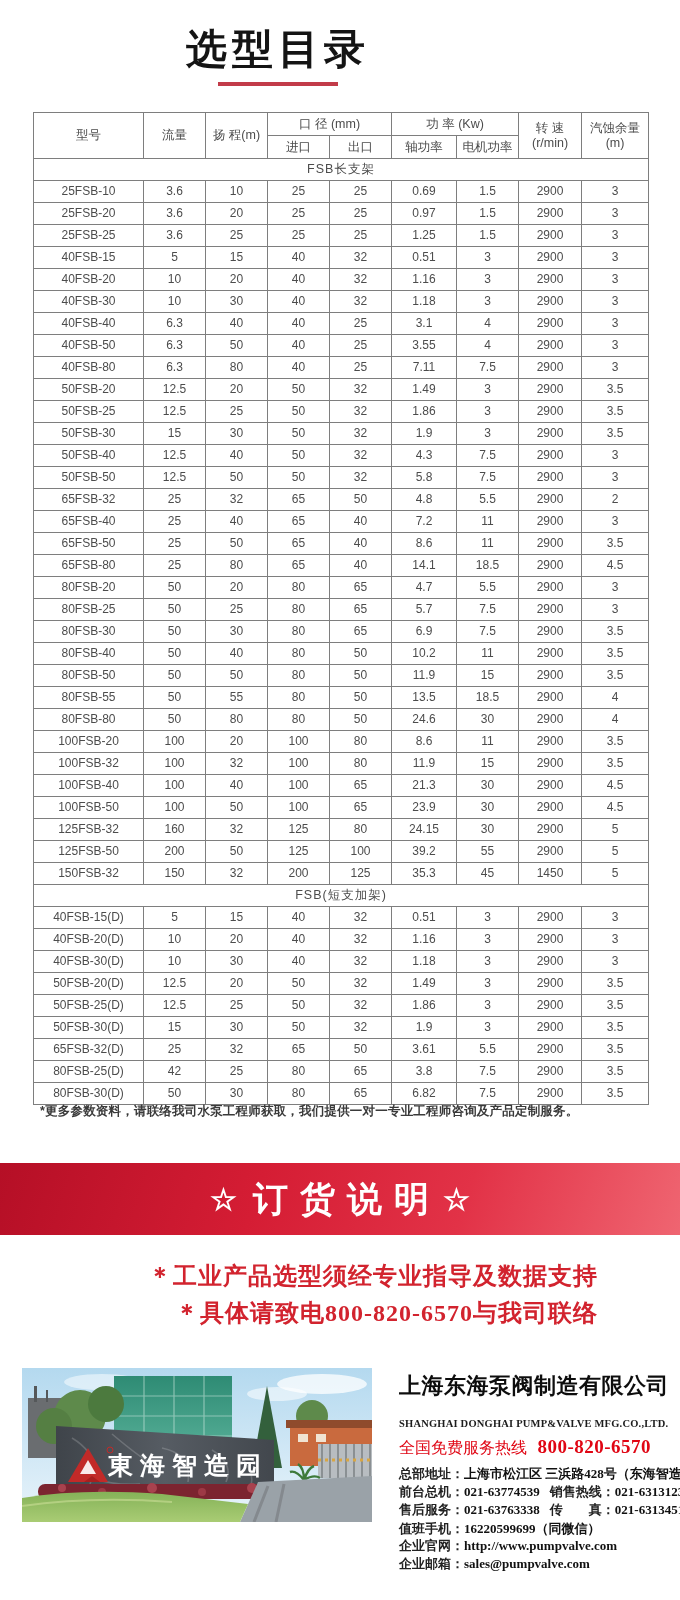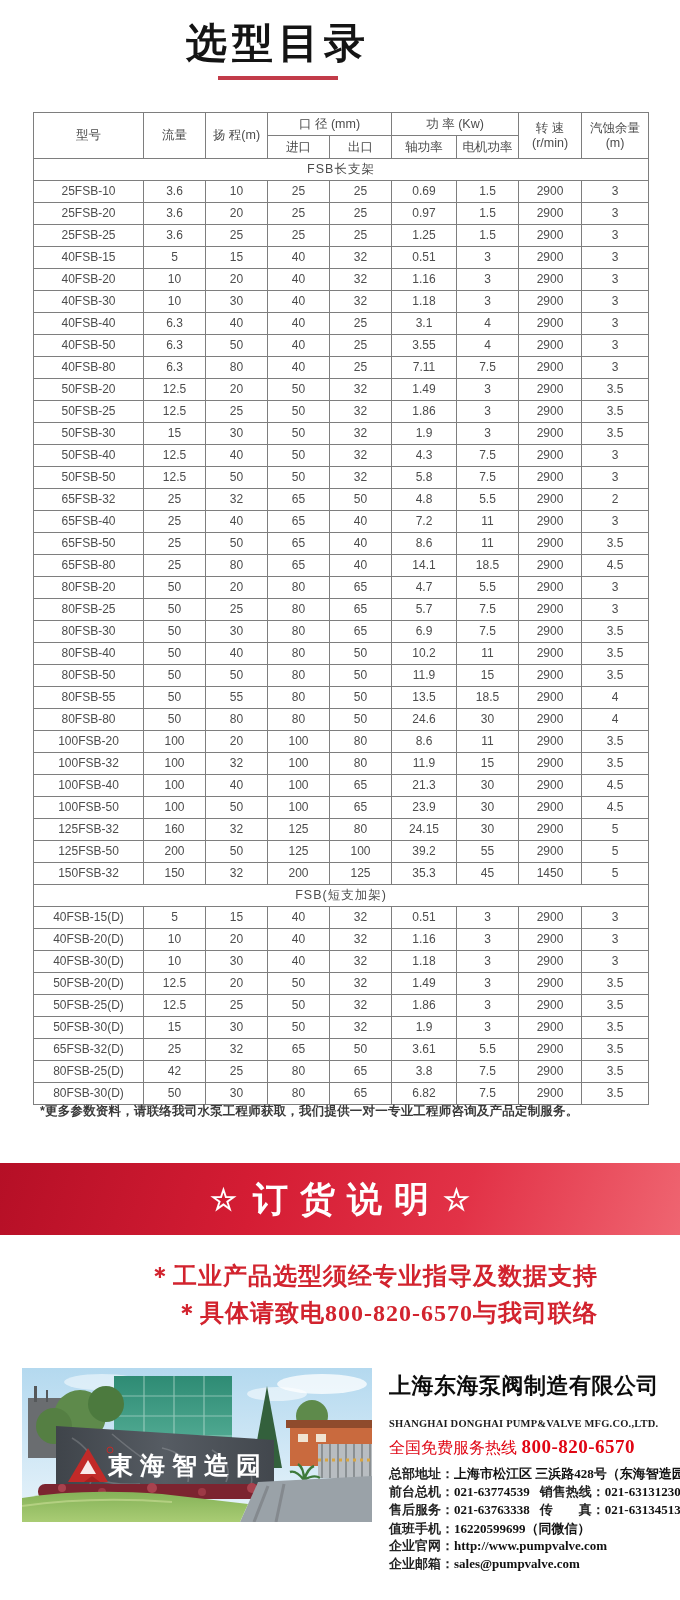--- a/index.html
+++ b/index.html
@@ -3,21 +3,21 @@
 <meta charset="utf-8">
 <style>
   * { margin:0; padding:0; box-sizing:border-box; }
   html,body { background:#ffffff; }
   body {
     width:680px; height:1600px; position:relative; overflow:hidden;
     font-family:"Liberation Sans", sans-serif; color:#333;
   }
 
   
-  .title-block { position:absolute; top:6px; left:0; width:556px; text-align:center; }
+  .title-block { position:absolute; top:12px; left:0; width:556px; text-align:center; }
   .page-title {
     margin-top:13px; font-size:41px; font-weight:bold; color:#141414;
     letter-spacing:5px; line-height:1.2;
   }
   .title-underline {
     width:120px; height:4px; background:#c23b49; margin:8px auto 0;
   }
 
   
   .table-wrap { position:absolute; left:33px; top:100px; width:615px;margin-top:12px; }
@@ -58,34 +58,34 @@
     position:absolute; left:0; top:1258px; width:598px; text-align:right;
     color:#d2232e; font-family:"Liberation Serif", serif; font-weight:bold;
   }
   .notice-line { font-size:24px; line-height:37px; letter-spacing:1px; }
 
   
   .factory-photo {
     position:absolute; left:22px; top:1368px; width:350px; height:154px;
     display:block;
   }
-  .company { position:absolute; left:389px; top:1371px; width:278px; }
+  .company { position:absolute; left:399px; top:1371px; width:278px; }
   .company-name {
     font-size:22px; font-weight:bold; color:#0d0d0d; white-space:nowrap;
     letter-spacing:0.5px;
   }
   .company-en {
     margin-top:17px; font-family:"Liberation Serif", serif; font-weight:bold;
     font-size:10.5px; color:#1c1c1c; white-space:nowrap; letter-spacing:0.2px;
   }
   .hotline { margin-top:7px; white-space:nowrap; }
   .hotline .h-label { color:#e00614; font-size:16px; font-weight:normal;margin-top:36px; }
   .hotline .h-number {
     color:#e00614; font-size:19px; font-weight:bold;
-    font-family:"Liberation Serif", serif; letter-spacing:0.5px;
+    font-family:"Liberation Serif", serif; margin-left:6px; letter-spacing:0.5px;
   }
   .contact-lines { margin-top:6px; }
   .c-line {
     font-size:13px; line-height:17.5px; font-weight:bold; color:#111;
     font-family:"Liberation Serif", serif; white-space:nowrap;
   }
   .c-line .c-label { color:#222; }
   .c-line .c-gap { margin-left:10px;font-family:Liberation Mono, monospace; }
 </style>
 </head>

